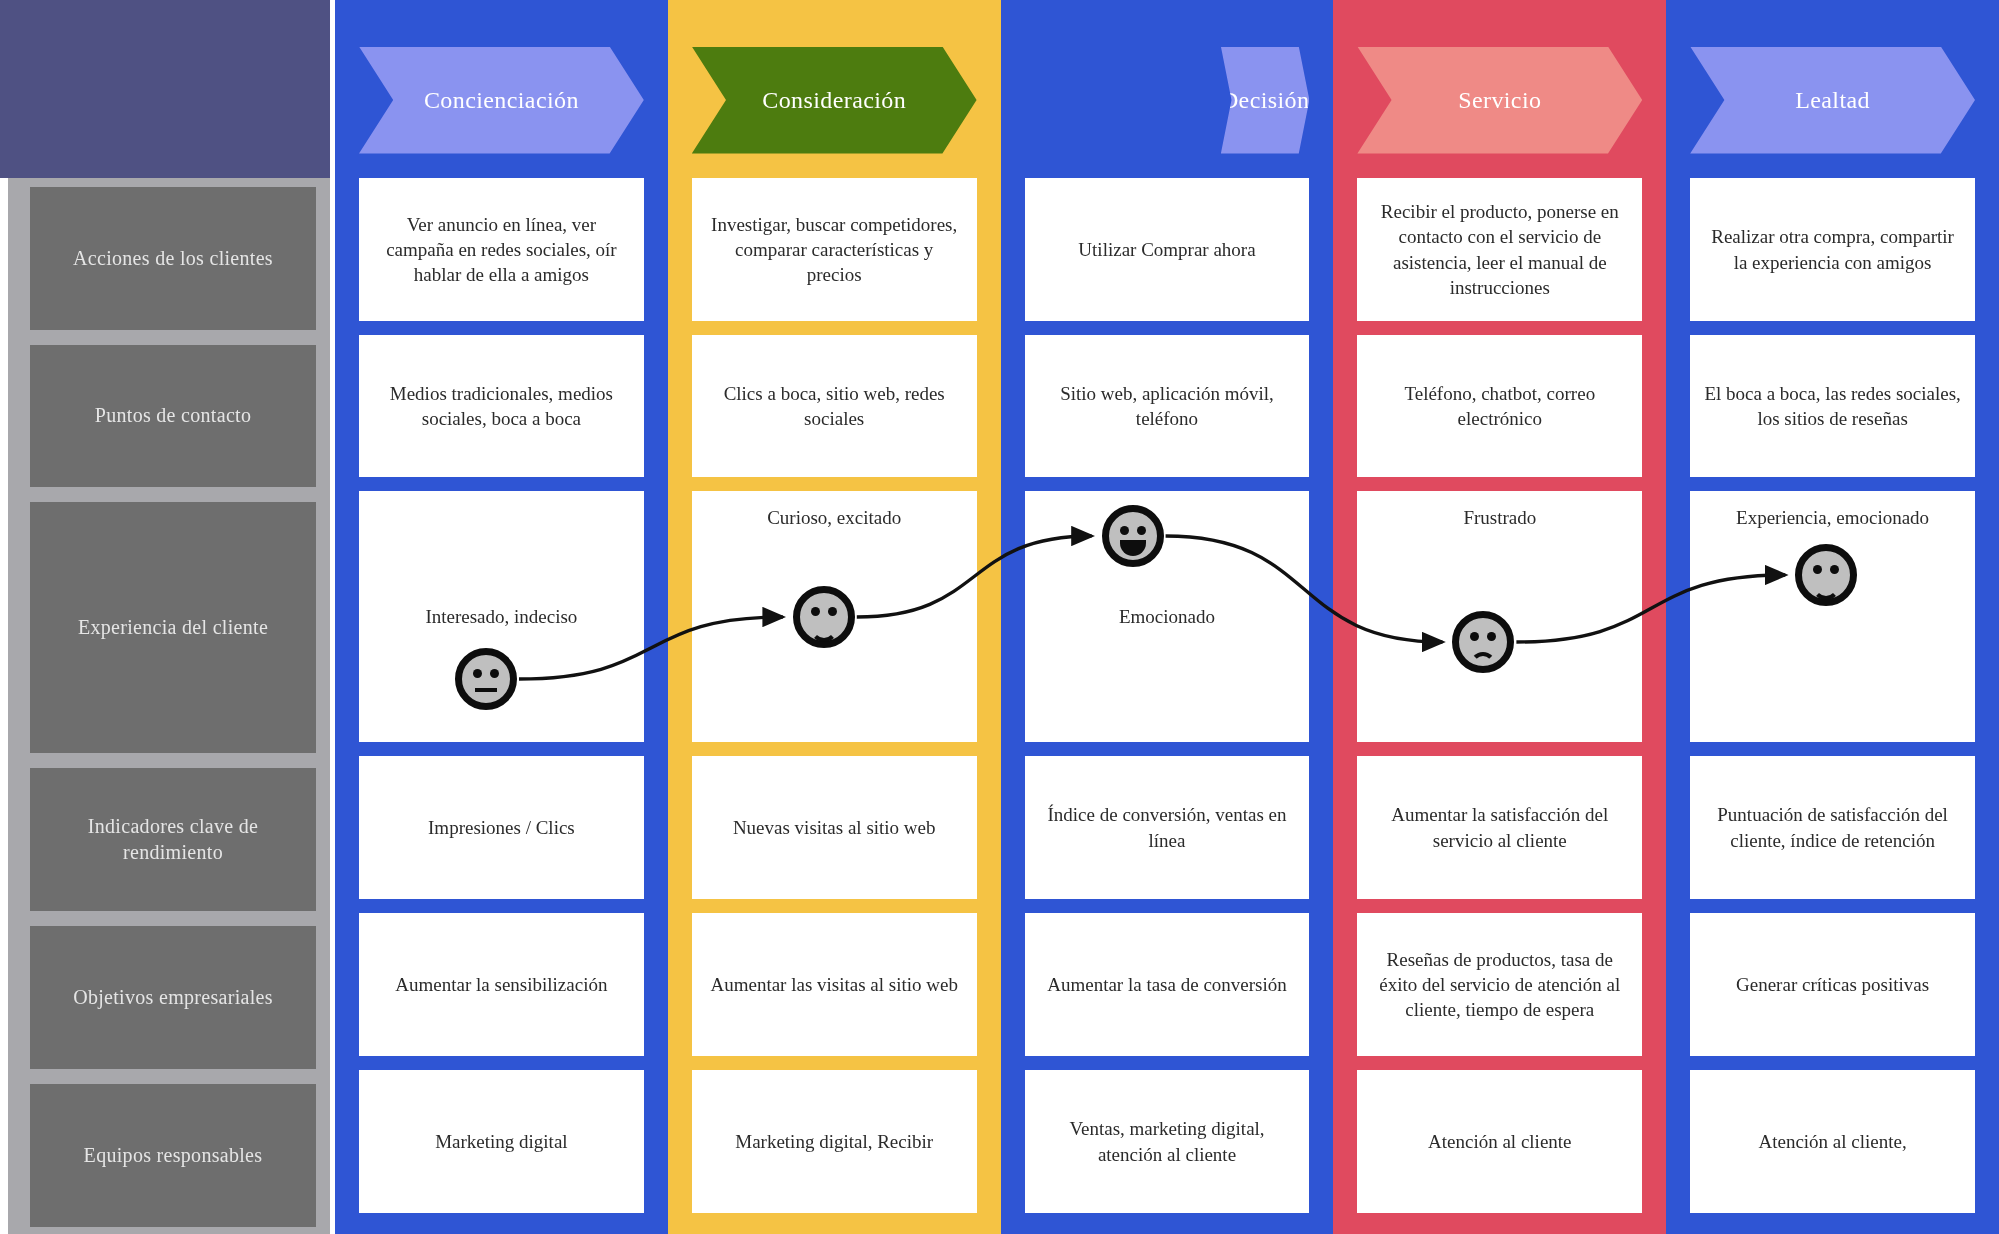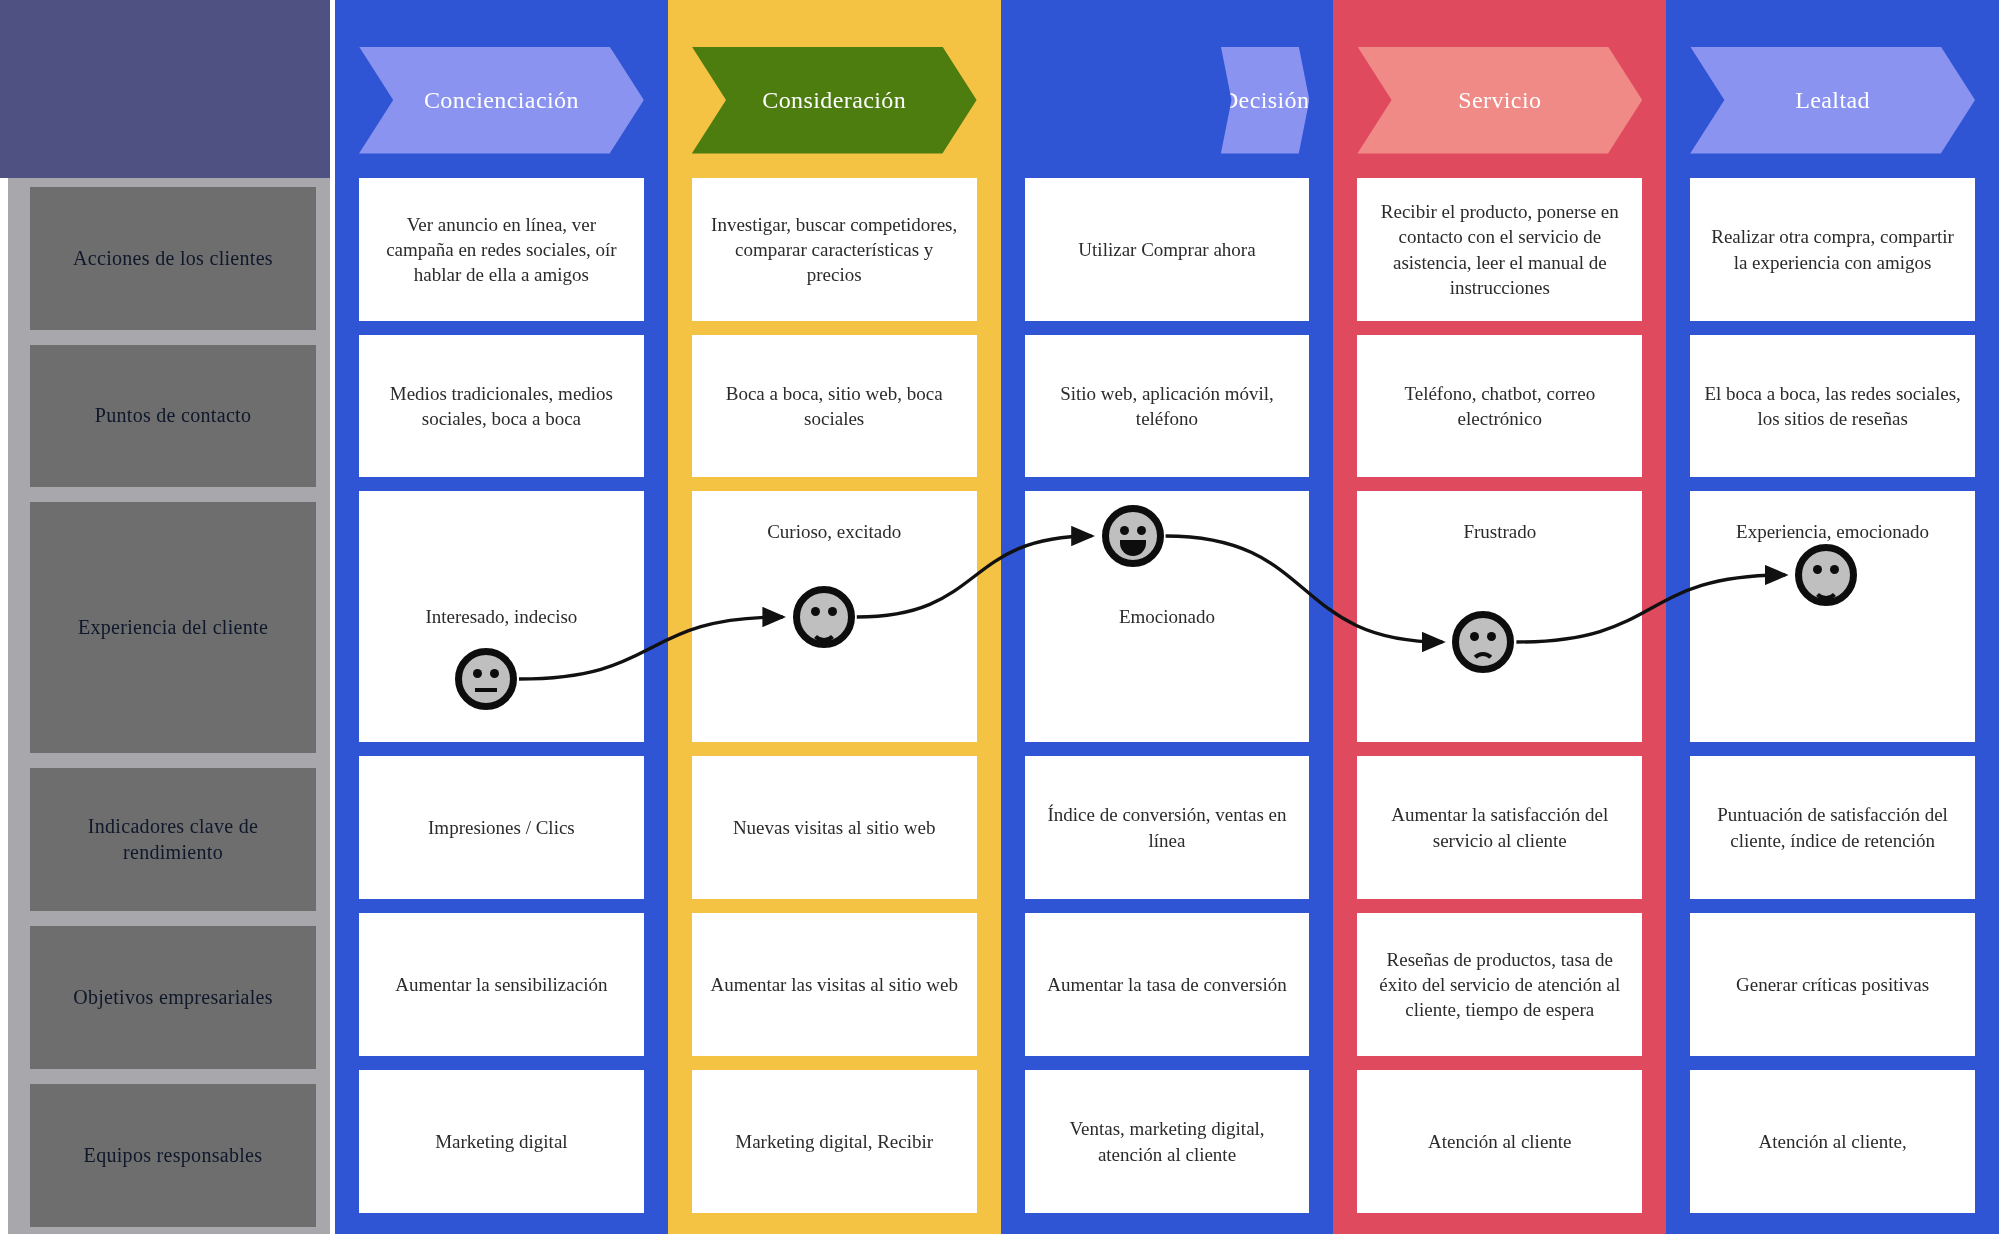--- a/index.html
+++ b/index.html
@@ -36,21 +36,21 @@
     background:#a8a8ac;
     margin:0 5px 5px 8px;
     padding:9px 14px 42px 22px;
     box-sizing:border-box;
     display:flex;
     flex-direction:column;
     gap:15px;
   }
   .row-label{
     background:#6e6e6e;
-    color:#0f172a;
+    color:#e5e5e5;
     display:flex;
     align-items:center;
     justify-content:center;
     text-align:center;
     font-size:20px;
     line-height:1.28;
     padding:6px 28px;
     box-sizing:border-box;
     letter-spacing:.3px;
   }
@@ -116,21 +116,21 @@
     text-align:center;
     display:flex;
     align-items:center;
     justify-content:center;
     padding:8px 14px;
     box-sizing:border-box;
     position:relative;
   }
   .c-0{flex:0 0 143px;}
   .c-1{flex:0 0 142px;}
-  .c-2{flex:0 0 251px; align-items:flex-start; padding-top:28px;}
+  .c-2{flex:0 0 251px; align-items:flex-start; padding-top:14px;}
   .c-3{flex:0 0 143px;}
   .c-4{flex:0 0 143px;}
   .c-5{flex:0 0 143px;}
 
   .exp-label{
     width:100%;
     text-align:center;
     font-size:19px;
     color:#2b2b2b;
   }
@@ -274,21 +274,21 @@
       <div class="chev-wrap">
         <div class="chev" style="background:#4d7c0f;">
           <span>Consideración</span>
         </div>
       </div>
       <div class="cards">
         <div class="card c-0">
           <span>Investigar,  buscar competidores,  comparar características  y precios</span>
         </div>
         <div class="card c-1">
-          <span>Boca a boca, sitio web, boca sociales</span>
+          <span>Clics a boca, sitio web, redes sociales</span>
         </div>
         <div class="card c-2">
           <span class="exp-label">Curioso, excitado</span>
           <div class="face" style="left:101px;top:95px;">
             <span class="eye l"></span>
             <span class="eye r"></span>
             <span class="mouth-smile"></span>
           </div>
         </div>
         <div class="card c-3">

